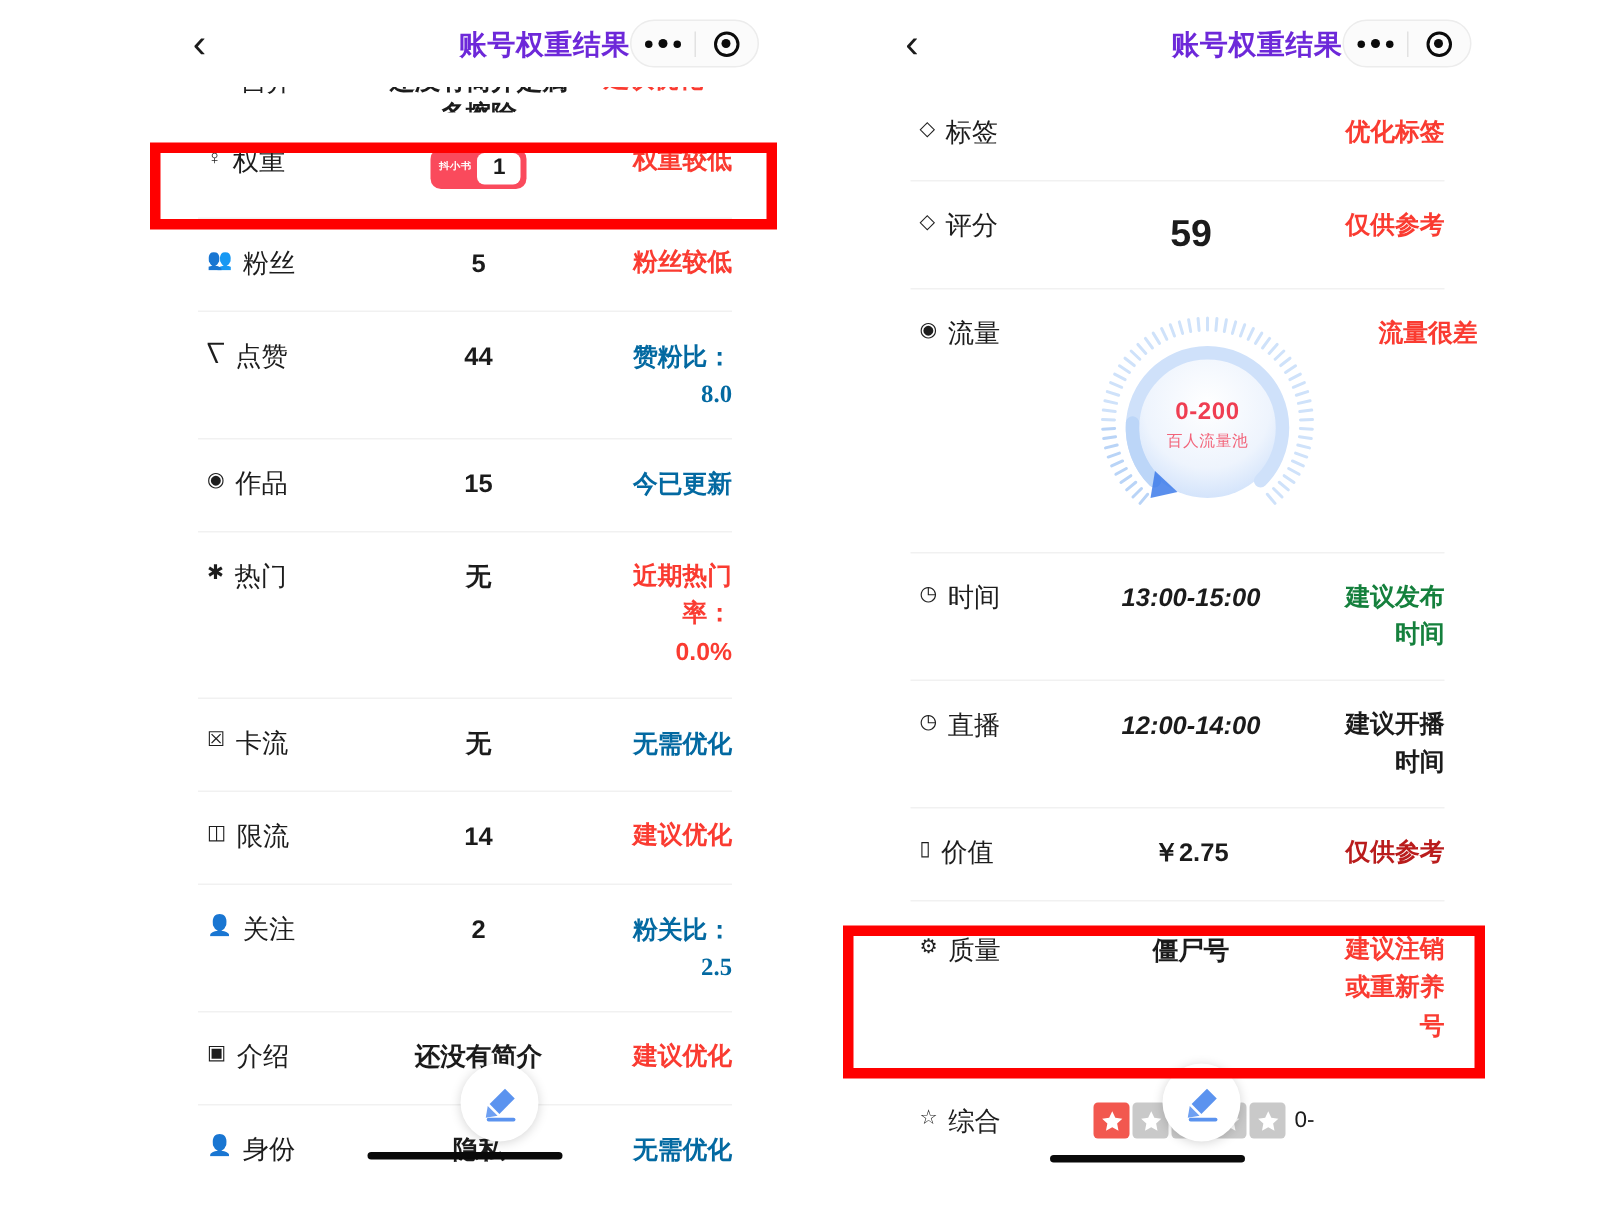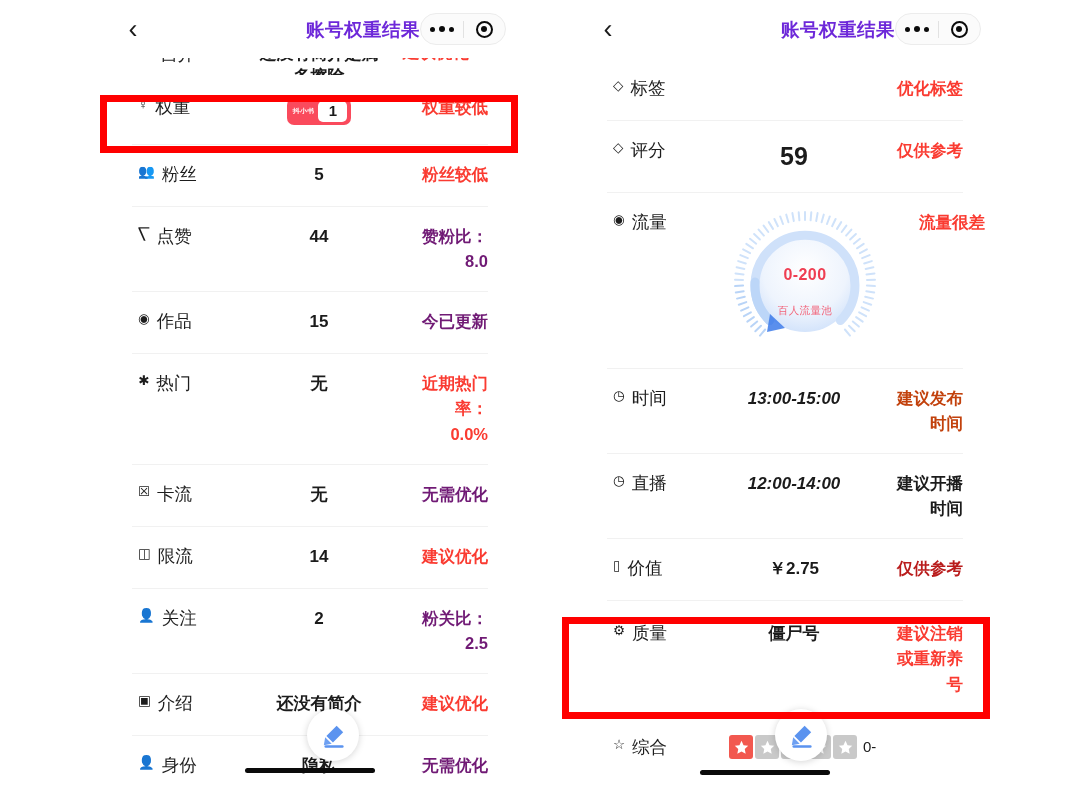--- a/index.html
+++ b/index.html
@@ -40,21 +40,21 @@
     padding:17px 0 16px;min-height:28px;}
   .row.first{border-top:none;}
   .row .c-label{width:116px;display:flex;align-items:flex-start;gap:7px;
     font-size:17.5px;color:#1d1d1d;font-weight:500;flex:none;padding-left:6px;}
   .row .c-label .ic{font-size:13.5px;color:#1d1d1d;line-height:1.45;flex:none;}
   .row .c-value{flex:1;text-align:center;font-size:17px;font-weight:700;color:#1b1b1b;
     line-height:1.5;}
   .row .c-status{width:104px;flex:none;text-align:right;font-size:16.5px;font-weight:700;
     line-height:1.55;}
   .c-red{color:#fa3b31;}
-  .c-green{color:#701a75;}
+  .c-green{color:#0369a1;font-family:Liberation Serif, serif;}
   .c-gray{color:#b91c1c;}
   .v-pink{color:#f2486a;}
   .v-blue{color:#4a86f7;font-style:italic;}
   .v-red{color:#fa3b31;}
 
   
   .clipped{height:17px;overflow:hidden;position:relative;padding:0 22px;}
   .clipped .inner{position:absolute;left:22px;right:22px;top:-16px;display:flex;align-items:flex-start;}
   .clipped .inner .c-label{width:116px;font-size:17.5px;color:#1d1d1d;font-weight:500;padding-left:6px;}
   .clipped .inner .c-value{flex:1;text-align:center;font-size:17px;font-weight:700;color:#1b1b1b;}
@@ -68,21 +68,21 @@
   .badge .bnum{background:#fff;border-radius:5px;min-width:23px;height:21px;
     display:flex;align-items:center;justify-content:center;color:#1b1b1b;
     font-size:15px;font-weight:700;padding:0 3px;}
 
   
   .gauge-wrap{flex:1;display:flex;justify-content:center;align-items:flex-start;}
   .gauge{position:relative;width:152px;height:150px;}
   .gauge svg{position:absolute;left:0;top:0;}
   .gauge .g-center{position:absolute;left:0;right:0;top:56px;text-align:center;}
   .gauge .g-main{font-size:16px;font-weight:700;color:#ef3e52;letter-spacing:.4px;}
-  .gauge .g-sub{font-size:10.5px;color:#f2647a;margin-top:20px;letter-spacing:.4px;}
+  .gauge .g-sub{font-size:10.5px;color:#f2647a;margin-top:3px;letter-spacing:.4px;}
 
   
   .stars{display:flex;gap:2px;justify-content:center;}
   .star-chip{width:24px;height:24px;border-radius:3px;display:flex;align-items:center;
     justify-content:center;background:#c9c9c9;}
   .star-chip.on{background:#f2584f;}
   .star-chip svg{display:block;}
 
   
   .home-ind{position:absolute;bottom:12px;left:50%;transform:translateX(-50%);
@@ -365,21 +365,21 @@
         </div>
         <div class="c-status c-red">流量很差</div>
       </div>
 
       <div class="row">
         <div class="c-label">
           <span class="ic">◷</span>
           <span>时间</span>
         </div>
         <div class="c-value v-blue">13:00-15:00</div>
-        <div class="c-status" style="white-space:pre-line;color:#c2410c;">建议发布
+        <div class="c-status" style="white-space:pre-line;color:#15803d;">建议发布
 时间</div>
       </div>
 
       <div class="row">
         <div class="c-label">
           <span class="ic">◷</span>
           <span>直播</span>
         </div>
         <div class="c-value v-blue">12:00-14:00</div>
         <div class="c-status" style="white-space:pre-line;color:#1b1b1b;">建议开播

